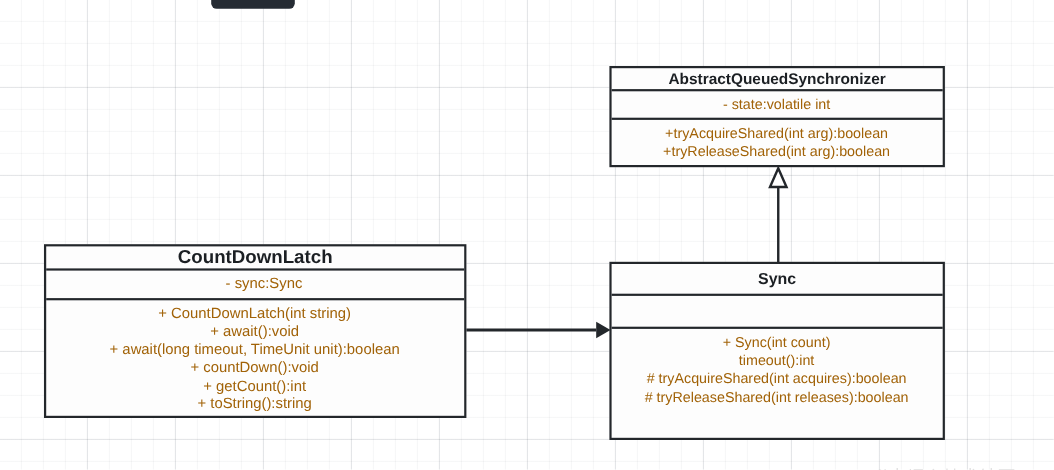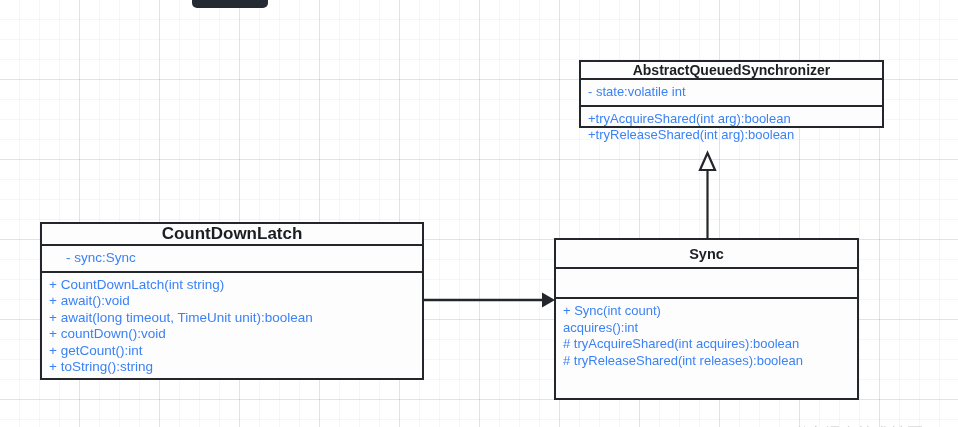--- a/index.html
+++ b/index.html
@@ -38,40 +38,41 @@
     font-weight: bold;
     color: #1b1f23;
     display: flex;
     align-items: center;
     justify-content: center;
   }
   .uml-compartment {
     box-sizing: border-box;
     border-top: 2.5px solid #23272b;
     padding: 4px 8px 4px 7px;
-    color: #3b82f6;
+    color: #a16207;
+    text-align: center;
   }
   .uml-compartment .row {
     white-space: nowrap;
     line-height: 16.5px;
   }
   .uml-compartment.empty {
     min-height: 28px;
   }
 
   
   #box-countdownlatch {
     left: 40px; top: 222px; width: 384px; height: 158px;
     font-size: 13.5px;
   }
   #box-countdownlatch .uml-title { height: 28px; font-size: 17px; }
   #box-countdownlatch .c-attrs { height: 27px; padding-left: 24px; }
 
   #box-aqs {
-    left: 579px; top: 60px; width: 305px; height: 68px;
+    left: 554px; top: 60px; width: 305px; height: 92px;
     font-size: 13px;
   }
   #box-aqs .uml-title { height: 28px; font-size: 14px; }
   #box-aqs .c-attrs { height: 29px; }
 
   #box-sync {
     left: 554px; top: 238px; width: 305px; height: 162px;
     font-size: 13px;
   }
   #box-sync .uml-title { height: 27px; font-size: 14.5px; }
@@ -134,21 +135,21 @@
       <div class="row">+ getCount():int</div>
       <div class="row">+ toString():string</div>
     </div>
   </div>
 
   <div class="uml-class" id="box-sync">
     <div class="uml-title">Sync</div>
     <div class="uml-compartment c-attrs empty"></div>
     <div class="uml-compartment c-methods">
       <div class="row">+ Sync(int count)</div>
-      <div class="row">   acquires():int</div>
+      <div class="row">   timeout():int</div>
       <div class="row"># tryAcquireShared(int acquires):boolean</div>
       <div class="row"># tryReleaseShared(int releases):boolean</div>
     </div>
   </div>
 
   <div class="connector" id="conn-cdl-sync" style="left:420px; top:288px; width:140px; height:26px;">
     <svg width="140" height="26" viewBox="0 0 140 26">
       <line x1="4" y1="12" x2="122" y2="12" stroke="#23272b" stroke-width="2.6"></line>
       <polygon points="122,4.5 135,12 122,19.5" fill="#23272b"></polygon>
     </svg>

